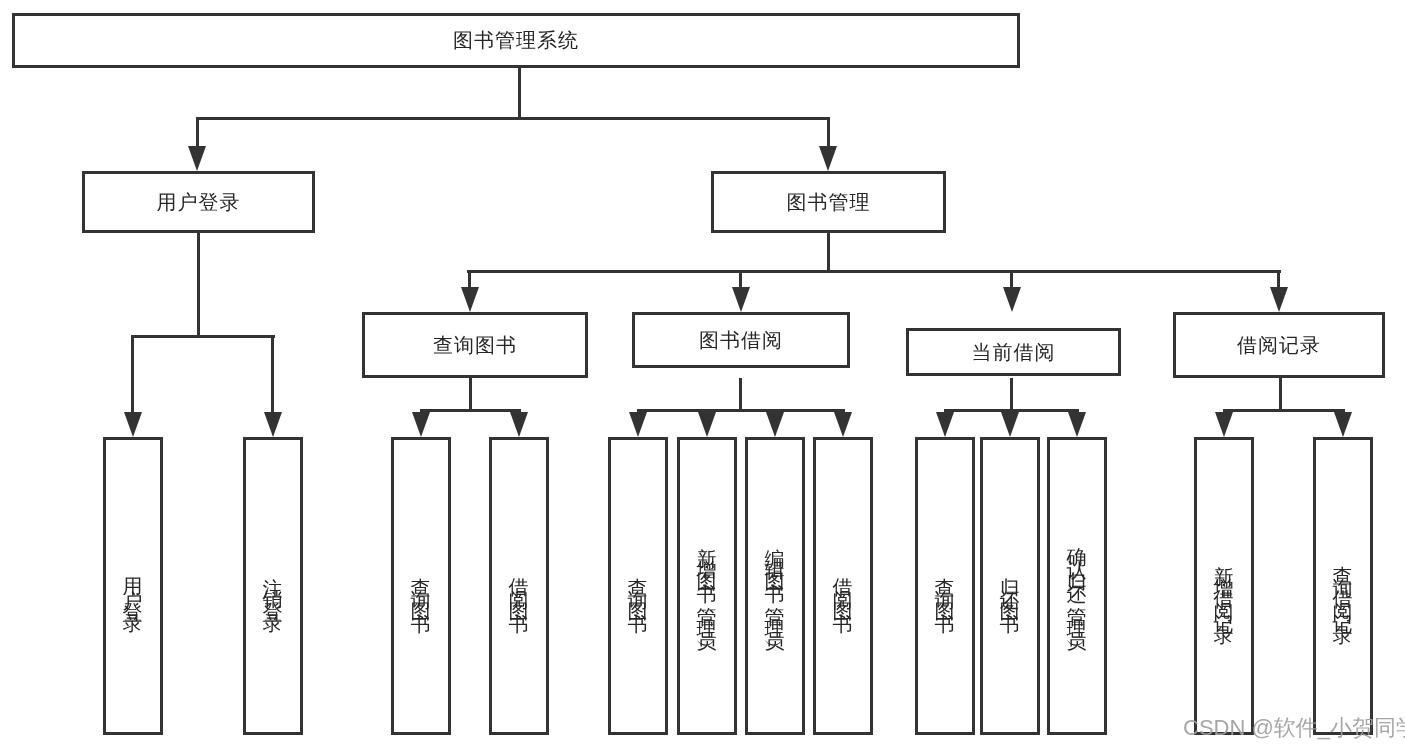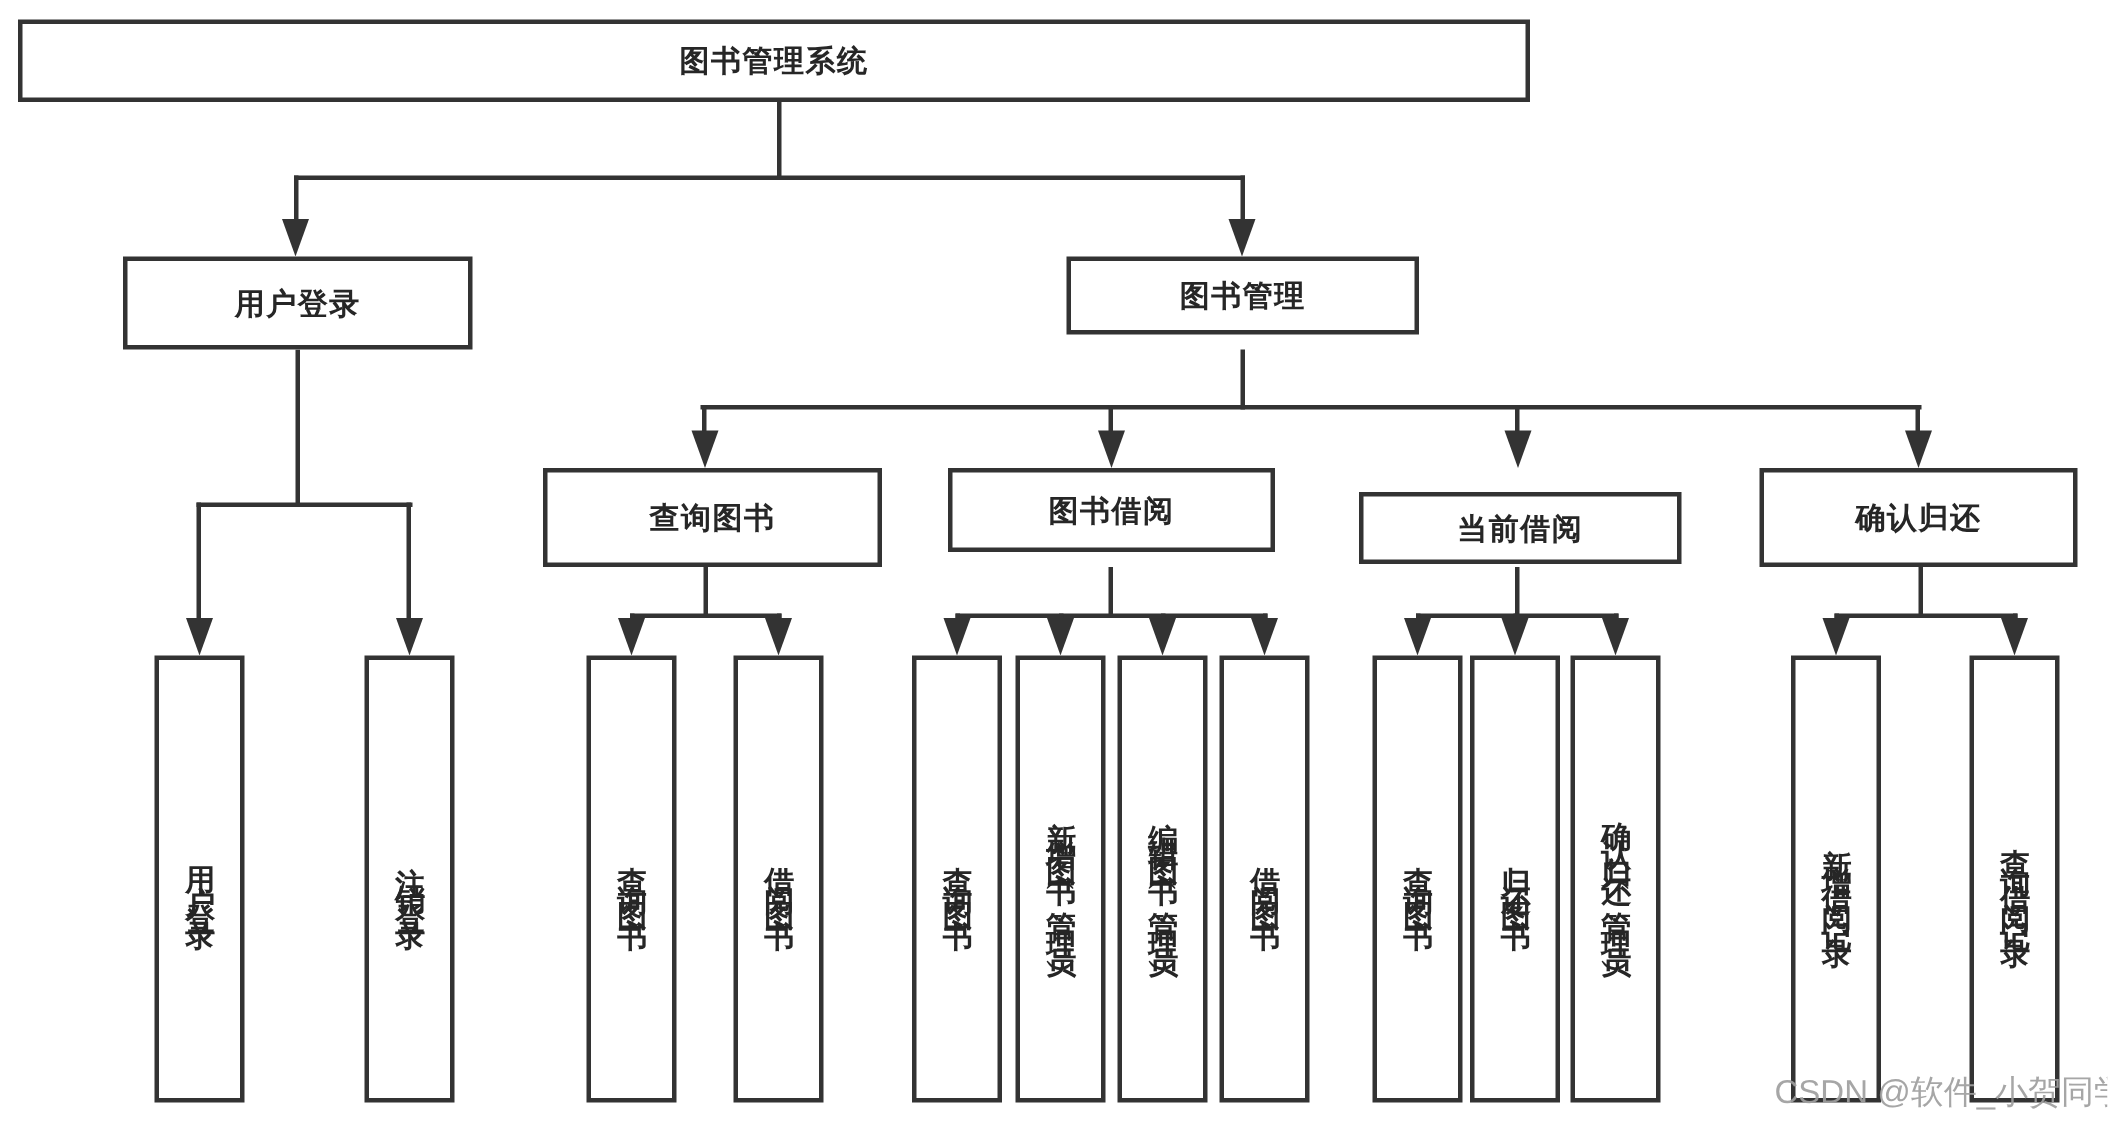--- a/index.html
+++ b/index.html
@@ -3,21 +3,21 @@
 <meta charset="utf-8">
 <style>
   html,body{margin:0;padding:0;background:#ffffff;}
   .canvas{
     position:relative;width:1405px;height:747px;background:#ffffff;
     font-family:"Liberation Sans","DejaVu Sans",sans-serif;color:#262626;overflow:hidden;
   }
   .box{
     position:absolute;box-sizing:border-box;background:#ffffff;border:3px solid #333333;
     display:flex;align-items:center;justify-content:center;
-    font-size:20px;letter-spacing:1px;text-align:left;z-index:2;font-weight:bold;
+    font-size:20px;letter-spacing:1px;text-align:left;z-index:2;
   }
   .vbox{
     writing-mode:vertical-rl;text-orientation:upright;
     letter-spacing:12px;font-size:20px;line-height:1;
   }
   .hline{position:absolute;height:3px;background:#333333;z-index:1;}
   .vline{position:absolute;width:3px;background:#333333;z-index:1;}
   .arrow{
     position:absolute;width:0;height:0;z-index:1;
     border-left:9px solid transparent;border-right:9px solid transparent;
@@ -38,21 +38,21 @@
   <div>
     <div class="vline" style="left:518px;top:68px;height:50px"></div>
     <div class="hline" style="left:196px;top:117px;width:634px"></div>
     <div class="vline" style="left:196px;top:117px;height:31px"></div>
     <div class="arrow" style="left:188px;top:146px"></div>
     <div class="vline" style="left:827px;top:117px;height:31px"></div>
     <div class="arrow" style="left:819px;top:146px"></div>
   </div>
 
   <div class="box" style="left:82px;top:171px;width:233px;height:62px">用户登录</div>
-  <div class="box" style="left:711px;top:171px;width:235px;height:52px">图书管理</div>
+  <div class="box" style="left:711px;top:171px;width:235px;height:62px">图书管理</div>
 
   <div>
     <div class="vline" style="left:197px;top:233px;height:104px"></div>
     <div class="hline" style="left:131px;top:335px;width:144px"></div>
     <div class="vline" style="left:131px;top:335px;height:78px"></div>
     <div class="vline" style="left:271px;top:335px;height:78px"></div>
     <div class="arrow" style="left:124px;top:412px"></div>
     <div class="arrow" style="left:264px;top:412px"></div>
   </div>
 
@@ -65,21 +65,21 @@
     <div class="vline" style="left:1277px;top:270px;height:20px"></div>
     <div class="arrow" style="left:461px;top:287px"></div>
     <div class="arrow" style="left:732px;top:287px"></div>
     <div class="arrow" style="left:1003px;top:287px"></div>
     <div class="arrow" style="left:1270px;top:287px"></div>
   </div>
 
   <div class="box" style="left:362px;top:312px;width:226px;height:66px">查询图书</div>
   <div class="box" style="left:632px;top:312px;width:218px;height:56px">图书借阅</div>
   <div class="box" style="left:906px;top:328px;width:215px;height:48px">当前借阅</div>
-  <div class="box" style="left:1173px;top:312px;width:212px;height:66px">确认归还</div>
+  <div class="box" style="left:1173px;top:312px;width:212px;height:66px">借阅记录</div>
 
   <div>
     <div class="vline" style="left:469px;top:378px;height:33px"></div>
     <div class="hline" style="left:420px;top:409px;width:101px"></div>
     <div class="vline" style="left:420px;top:409px;height:7px"></div>
     <div class="vline" style="left:518px;top:409px;height:7px"></div>
     <div class="arrow" style="left:412px;top:412px"></div>
     <div class="arrow" style="left:510px;top:412px"></div>
   </div>
 

